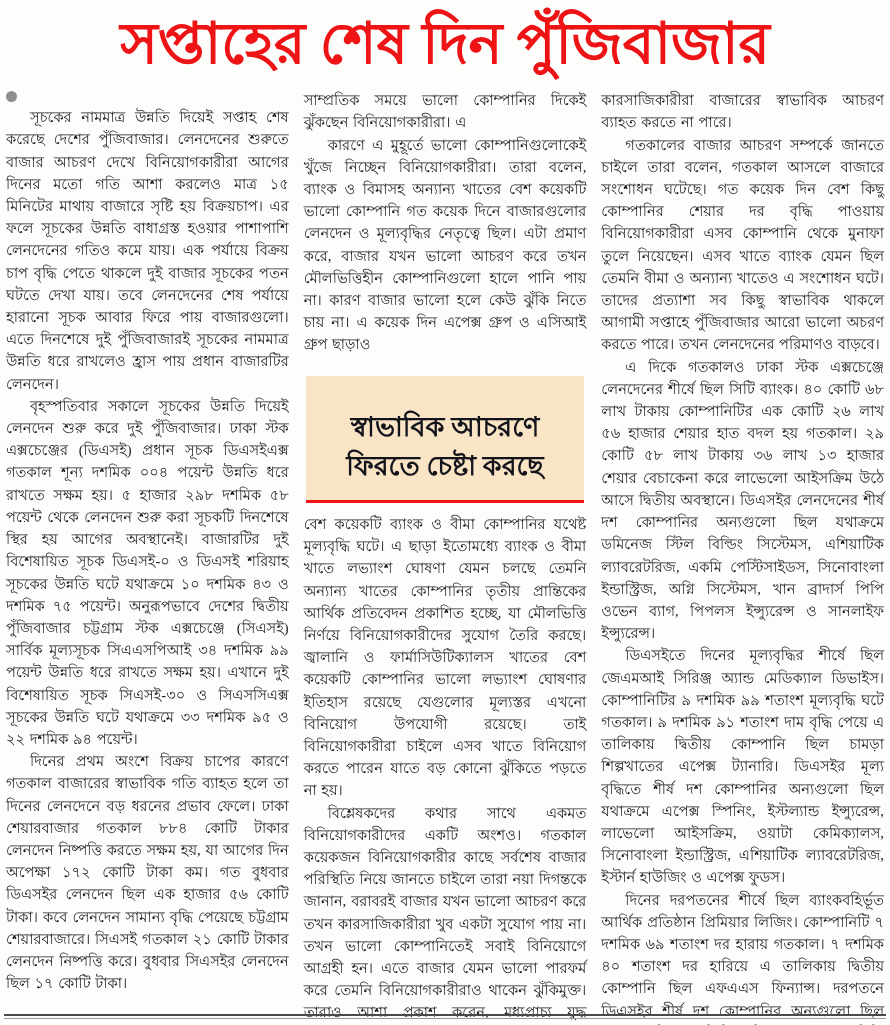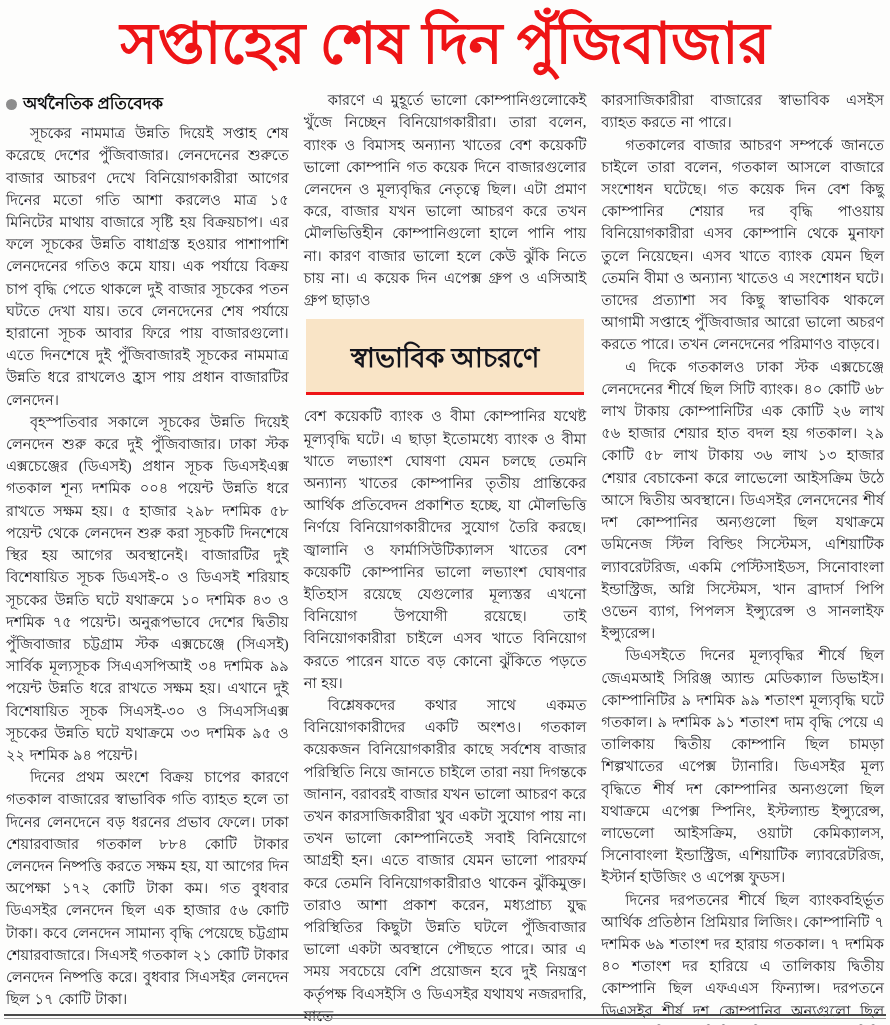--- a/index.html
+++ b/index.html
@@ -68,22 +68,22 @@
     line-height: 22.2px;
     text-align: justify;
     text-indent: 24px;
     color: #1c1c22;
     word-spacing: 1px;
   }
   .col p.cont { text-indent: 0; }
   
   .pullquote {
     background: #f9e4c6;
-    margin: 8px 2px 10px 2px;
-    padding: 20px 6px 14px 6px;
+    margin: 20px 2px 10px 2px;
+    padding: 32px 6px 14px 6px;
     text-align: center;
     font-weight: bold;
     font-size: 27px;
     line-height: 1.45;
     color: #14141c;
     border-bottom: 3px solid #ee1416;
   }
   .pullquote .pq-line { display: block; }
   
   .bottom-rule {
@@ -104,41 +104,42 @@
 
   <h1 class="headline" style="margin:0;">
     <span class="hl-line">সপ্তাহের শেষ দিন পুঁজিবাজার</span>
   </h1>
 
   <div class="content">
 
     <div class="col">
       <div class="byline">
         <span class="bullet"></span>
-        <span>অর্থনৈতিক প্রতিবেদক</span>
       </div>
       <p>সূচকের নামমাত্র উন্নতি দিয়েই সপ্তাহ শেষ করেছে দেশের পুঁজিবাজার। লেনদেনের শুরুতে বাজার আচরণ দেখে বিনিয়োগকারীরা আগের দিনের মতো গতি আশা করলেও মাত্র ১৫ মিনিটের মাথায় বাজারে সৃষ্টি হয় বিক্রয়চাপ। এর ফলে সূচকের উন্নতি বাধাগ্রস্ত হওয়ার পাশাপাশি লেনদেনের গতিও কমে যায়। এক পর্যায়ে বিক্রয় চাপ বৃদ্ধি পেতে থাকলে দুই বাজার সূচকের পতন ঘটতে দেখা যায়। তবে লেনদেনের শেষ পর্যায়ে হারানো সূচক আবার ফিরে পায় বাজারগুলো। এতে দিনশেষে দুই পুঁজিবাজারই সূচকের নামমাত্র উন্নতি ধরে রাখলেও হ্রাস পায় প্রধান বাজারটির লেনদেন।</p>
       <p>বৃহস্পতিবার সকালে সূচকের উন্নতি দিয়েই লেনদেন শুরু করে দুই পুঁজিবাজার। ঢাকা স্টক এক্সচেঞ্জের (ডিএসই) প্রধান সূচক ডিএসইএক্স গতকাল শূন্য দশমিক ০০৪ পয়েন্ট উন্নতি ধরে রাখতে সক্ষম হয়। ৫ হাজার ২৯৮ দশমিক ৫৮ পয়েন্ট থেকে লেনদেন শুরু করা সূচকটি দিনশেষে স্থির হয় আগের অবস্থানেই। বাজারটির দুই বিশেষায়িত সূচক ডিএসই-০ ও ডিএসই শরিয়াহ সূচকের উন্নতি ঘটে যথাক্রমে ১০ দশমিক ৪৩ ও দশমিক ৭৫ পয়েন্ট। অনুরূপভাবে দেশের দ্বিতীয় পুঁজিবাজার চট্টগ্রাম স্টক এক্সচেঞ্জে (সিএসই) সার্বিক মূল্যসূচক সিএএসপিআই ৩৪ দশমিক ৯৯ পয়েন্ট উন্নতি ধরে রাখতে সক্ষম হয়। এখানে দুই বিশেষায়িত সূচক সিএসই-৩০ ও সিএসসিএক্স সূচকের উন্নতি ঘটে যথাক্রমে ৩৩ দশমিক ৯৫ ও ২২ দশমিক ৯৪ পয়েন্ট।</p>
       <p>দিনের প্রথম অংশে বিক্রয় চাপের কারণে গতকাল বাজারের স্বাভাবিক গতি ব্যাহত হলে তা দিনের লেনদেনে বড় ধরনের প্রভাব ফেলে। ঢাকা শেয়ারবাজার গতকাল ৮৮৪ কোটি টাকার লেনদেন নিষ্পত্তি করতে সক্ষম হয়, যা আগের দিন অপেক্ষা ১৭২ কোটি টাকা কম। গত বুধবার ডিএসইর লেনদেন ছিল এক হাজার ৫৬ কোটি টাকা। কবে লেনদেন সামান্য বৃদ্ধি পেয়েছে চট্টগ্রাম শেয়ারবাজারে। সিএসই গতকাল ২১ কোটি টাকার লেনদেন নিষ্পত্তি করে। বুধবার সিএসইর লেনদেন ছিল ১৭ কোটি টাকা।</p>
 
     </div>
 
     <div class="col">
+      <p class="cont">সাম্প্রতিক সময়ে ভালো কোম্পানির দিকেই ঝুঁকছেন বিনিয়োগকারীরা। এ</p>
       <p>কারণে এ মুহূর্তে ভালো কোম্পানিগুলোকেই খুঁজে নিচ্ছেন বিনিয়োগকারীরা। তারা বলেন, ব্যাংক ও বিমাসহ অন্যান্য খাতের বেশ কয়েকটি ভালো কোম্পানি গত কয়েক দিনে বাজারগুলোর লেনদেন ও মূল্যবৃদ্ধির নেতৃত্বে ছিল। এটা প্রমাণ করে, বাজার যখন ভালো আচরণ করে তখন মৌলভিত্তিহীন কোম্পানিগুলো হালে পানি পায় না। কারণ বাজার ভালো হলে কেউ ঝুঁকি নিতে চায় না। এ কয়েক দিন এপেক্স গ্রুপ ও এসিআই গ্রুপ ছাড়াও</p>
 
       <div class="pullquote">
         <span class="pq-line">স্বাভাবিক আচরণে</span>
+        <span class="pq-line">ফিরতে চেষ্টা করছে</span>
       </div>
 
       <p class="cont">বেশ কয়েকটি ব্যাংক ও বীমা কোম্পানির যথেষ্ট মূল্যবৃদ্ধি ঘটে। এ ছাড়া ইতোমধ্যে ব্যাংক ও বীমা খাতে লভ্যাংশ ঘোষণা যেমন চলছে তেমনি অন্যান্য খাতের কোম্পানির তৃতীয় প্রান্তিকের আর্থিক প্রতিবেদন প্রকাশিত হচ্ছে, যা মৌলভিত্তি নির্ণয়ে বিনিয়োগকারীদের সুযোগ তৈরি করছে। জ্বালানি ও ফার্মাসিউটিক্যালস খাতের বেশ কয়েকটি কোম্পানির ভালো লভ্যাংশ ঘোষণার ইতিহাস রয়েছে যেগুলোর মূল্যস্তর এখনো বিনিয়োগ উপযোগী রয়েছে। তাই বিনিয়োগকারীরা চাইলে এসব খাতে বিনিয়োগ করতে পারেন যাতে বড় কোনো ঝুঁকিতে পড়তে না হয়।</p>
       <p>বিশ্লেষকদের কথার সাথে একমত বিনিয়োগকারীদের একটি অংশও। গতকাল কয়েকজন বিনিয়োগকারীর কাছে সর্বশেষ বাজার পরিস্থিতি নিয়ে জানতে চাইলে তারা নয়া দিগন্তকে জানান, বরাবরই বাজার যখন ভালো আচরণ করে তখন কারসাজিকারীরা খুব একটা সুযোগ পায় না। তখন ভালো কোম্পানিতেই সবাই বিনিয়োগে আগ্রহী হন। এতে বাজার যেমন ভালো পারফর্ম করে তেমনি বিনিয়োগকারীরাও থাকেন ঝুঁকিমুক্ত। তারাও আশা প্রকাশ করেন, মধ্যপ্রাচ্য যুদ্ধ পরিস্থিতির কিছুটা উন্নতি ঘটলে পুঁজিবাজার ভালো একটা অবস্থানে পৌছতে পারে। আর এ সময় সবচেয়ে বেশি প্রয়োজন হবে দুই নিয়ন্ত্রণ কর্তৃপক্ষ বিএসইসি ও ডিএসইর যথাযথ নজরদারি, যাতে</p>
     </div>
 
     <div class="col">
-      <p class="cont">কারসাজিকারীরা বাজারের স্বাভাবিক এসইস ব্যাহত করতে না পারে।</p>
+      <p class="cont">কারসাজিকারীরা বাজারের স্বাভাবিক আচরণ ব্যাহত করতে না পারে।</p>
       <p>গতকালের বাজার আচরণ সম্পর্কে জানতে চাইলে তারা বলেন, গতকাল আসলে বাজারে সংশোধন ঘটেছে। গত কয়েক দিন বেশ কিছু কোম্পানির শেয়ার দর বৃদ্ধি পাওয়ায় বিনিয়োগকারীরা এসব কোম্পানি থেকে মুনাফা তুলে নিয়েছেন। এসব খাতে ব্যাংক যেমন ছিল তেমনি বীমা ও অন্যান্য খাতেও এ সংশোধন ঘটে। তাদের প্রত্যাশা সব কিছু স্বাভাবিক থাকলে আগামী সপ্তাহে পুঁজিবাজার আরো ভালো অচরণ করতে পারে। তখন লেনদেনের পরিমাণও বাড়বে।</p>
       <p>এ দিকে গতকালও ঢাকা স্টক এক্সচেঞ্জে লেনদেনের শীর্ষে ছিল সিটি ব্যাংক। ৪০ কোটি ৬৮ লাখ টাকায় কোম্পানিটির এক কোটি ২৬ লাখ ৫৬ হাজার শেয়ার হাত বদল হয় গতকাল। ২৯ কোটি ৫৮ লাখ টাকায় ৩৬ লাখ ১৩ হাজার শেয়ার বেচাকেনা করে লাভেলো আইসক্রিম উঠে আসে দ্বিতীয় অবস্থানে। ডিএসইর লেনদেনের শীর্ষ দশ কোম্পানির অন্যগুলো ছিল যথাক্রমে ডমিনেজ স্টিল বিল্ডিং সিস্টেমস, এশিয়াটিক ল্যাবরেটরিজ, একমি পেস্টিসাইডস, সিনোবাংলা ইন্ডাস্ট্রিজ, অগ্নি সিস্টেমস, খান ব্রাদার্স পিপি ওভেন ব্যাগ, পিপলস ইন্স্যুরেন্স ও সানলাইফ ইন্স্যুরেন্স।</p>
       <p>ডিএসইতে দিনের মূল্যবৃদ্ধির শীর্ষে ছিল জেএমআই সিরিঞ্জ অ্যান্ড মেডিক্যাল ডিভাইস। কোম্পানিটির ৯ দশমিক ৯৯ শতাংশ মূল্যবৃদ্ধি ঘটে গতকাল। ৯ দশমিক ৯১ শতাংশ দাম বৃদ্ধি পেয়ে এ তালিকায় দ্বিতীয় কোম্পানি ছিল চামড়া শিল্পখাতের এপেক্স ট্যানারি। ডিএসইর মূল্য বৃদ্ধিতে শীর্ষ দশ কোম্পানির অন্যগুলো ছিল যথাক্রমে এপেক্স স্পিনিং, ইস্টল্যান্ড ইন্স্যুরেন্স, লাভেলো আইসক্রিম, ওয়াটা কেমিক্যালস, সিনোবাংলা ইন্ডাস্ট্রিজ, এশিয়াটিক ল্যাবরেটরিজ, ইস্টার্ন হাউজিং ও এপেক্স ফুডস।</p>
       <p>দিনের দরপতনের শীর্ষে ছিল ব্যাংকবহির্ভূত আর্থিক প্রতিষ্ঠান প্রিমিয়ার লিজিং। কোম্পানিটি ৭ দশমিক ৬৯ শতাংশ দর হারায় গতকাল। ৭ দশমিক ৪০ শতাংশ দর হারিয়ে এ তালিকায় দ্বিতীয় কোম্পানি ছিল এফএএস ফিন্যান্স। দরপতনে ডিএসইর শীর্ষ দশ কোম্পানির অন্যগুলো ছিল যথাক্রমে পিপলস লিজিং, সিঙ্গার বাংলাদেশ, বিডি ফিন্যান্স, মীর আকতার হোসাইন, প্রাইম টেক্সটাইলস, গোল্ডেন সন, রহিম টেক্সটাইলস ও ফারইস্ট ফিন্যান্স।</p>
     </div>
 
   </div>
 
   <div class="bottom-rule"></div>
 

